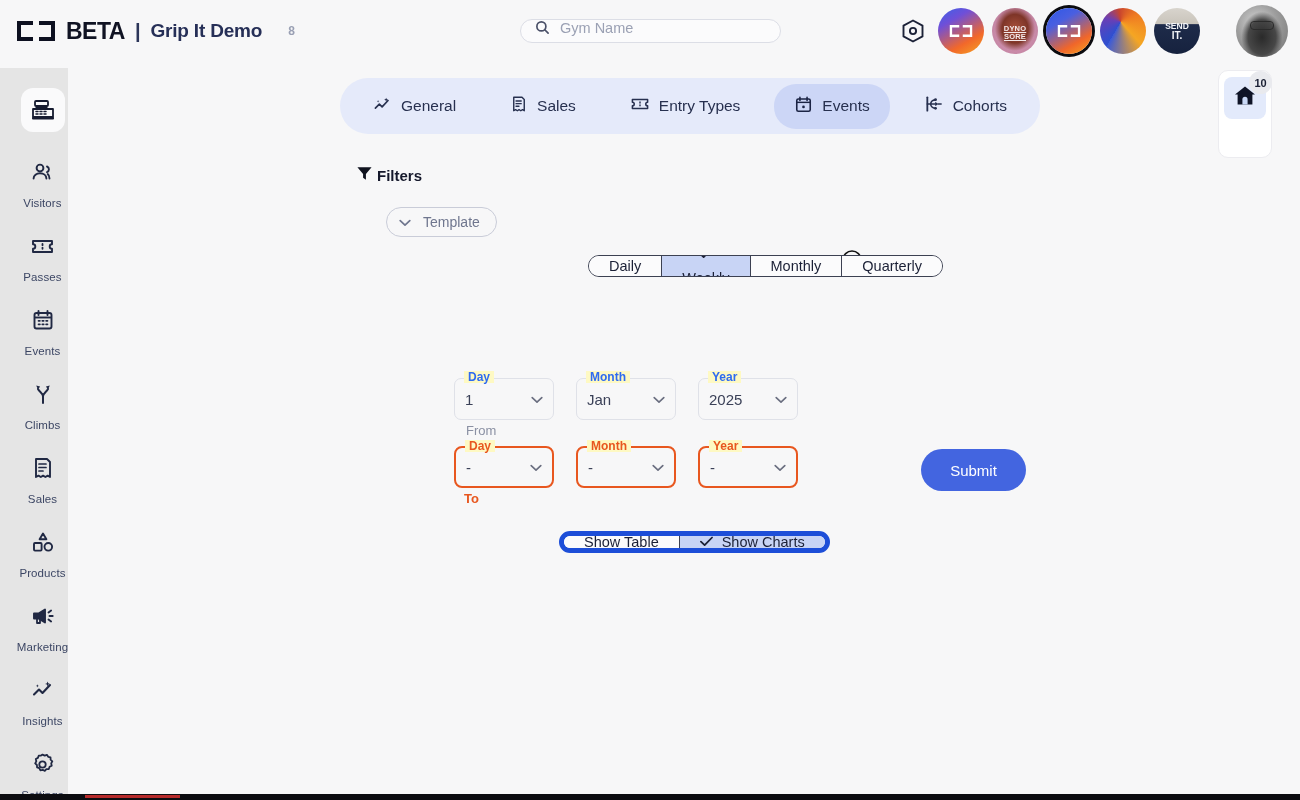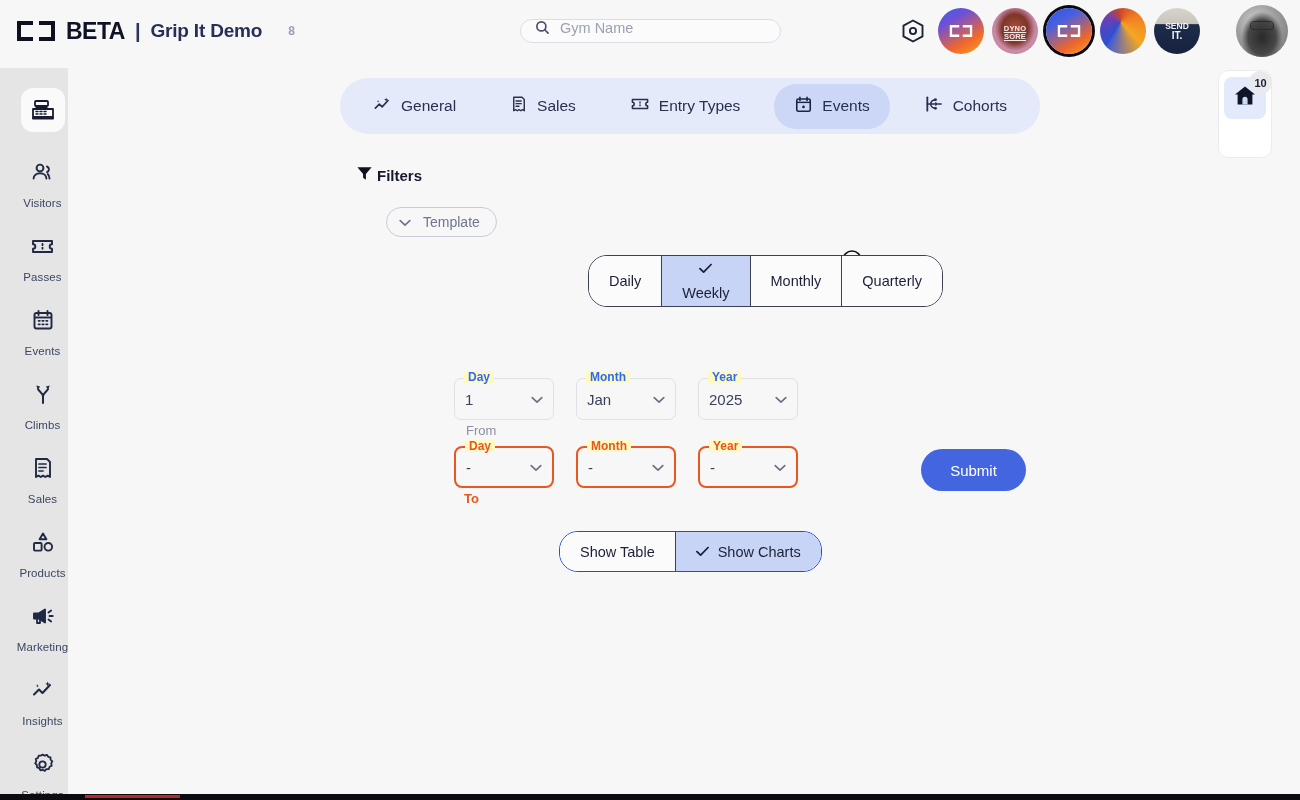--- a/index.html
+++ b/index.html
@@ -98,21 +98,21 @@
     height: 30px; border: 1px solid #c9ccd8; border-radius: 16px;
     display: flex; align-items: center; gap: 12px; padding: 0 16px 0 12px;
     background: #f7f7f8; cursor: pointer;
   }
   .template-chip span { font-size: 14px; color: #6f768e; }
 
   .cursor-spin { position: absolute; left: 771px; top: 186px; width: 28px; height: 28px; }
 
   .period-group {
     position: absolute; left: 520px; top: 193px;
-    height: 52px; display: flex; border-radius: 19px; overflow: hidden;
+    height: 22px; display: flex; border-radius: 19px; overflow: hidden;
     border: 1px solid #3c4152; background: #fbfbfc;
   }
   .period-btn {
     display: flex; align-items: center; justify-content: center; gap: 8px;
     padding: 0 20px; font-size: 14.5px; color: #1b2036; cursor: pointer;
     border-right: 1px solid #3c4152; background: #fbfbfc;
   }
   .period-btn:last-child { border-right: none; }
   .period-btn.active { background: #c8d4f5; flex-direction: column; }
 
@@ -137,22 +137,22 @@
   .row-caption.from { left: 398px; top: 361px; }
   .row-caption.to { left: 396px; top: 429px; color: #e8571f; font-weight: 600; }
 
   .submit-btn {
     position: absolute; left: 853px; top: 387px; width: 105px; height: 42px;
     background: #4365e0; color: #fff; border: none; border-radius: 21px;
     font-family: "Liberation Sans", sans-serif; font-size: 15px; cursor: pointer;
   }
 
   .view-group {
-    position: absolute; left: 491px; top: 469px; height: 41px;
-    display: flex; border: 1px solid #1d4ed8; border-radius: 19px; overflow: hidden;
+    position: absolute; left: 491px; top: 469px; height: 22px;
+    display: flex; border: 5px solid #1d4ed8; border-radius: 19px; overflow: hidden;
     background: #fbfbfc;
   }
   .view-btn {
     display: flex; align-items: center; justify-content: center; gap: 9px;
     padding: 0 20px; font-size: 14.5px; color: #1b2036; cursor: pointer;
     border-right: 1px solid #3c4152; background: #fbfbfc;
   }
   .view-btn:last-child { border-right: none; }
   .view-btn.active { background: #c8d4f5; }
 

